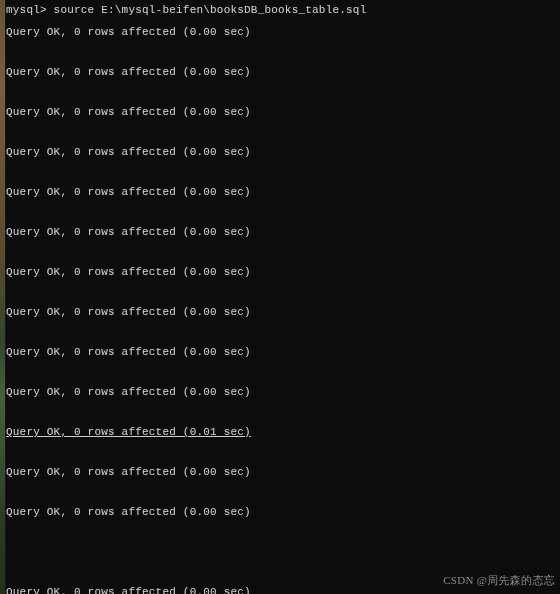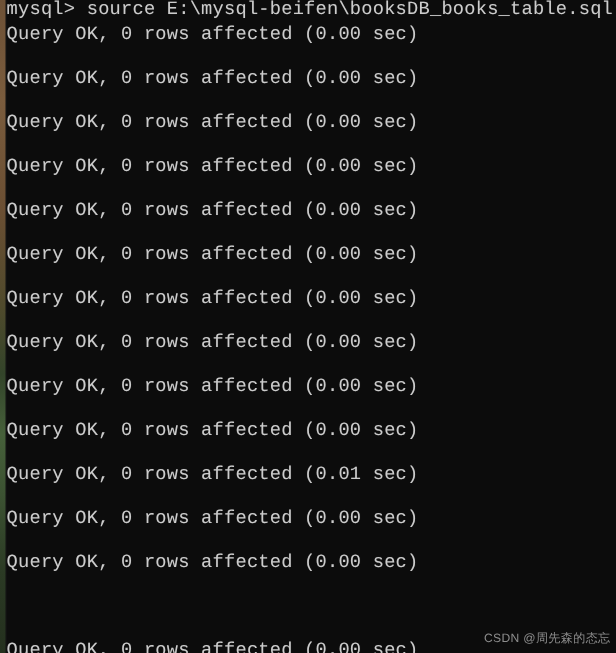--- a/index.html
+++ b/index.html
@@ -62,38 +62,38 @@
     right: 0;
     bottom: 0;
     z-index: 1;
   }
 
   .line {
     position: absolute;
     left: 0;
     white-space: pre;
     color: #cccccc;
-    font-size: 17px;
+    font-size: 11px;
     line-height: 20px;
     letter-spacing: 0.2px;
     text-shadow: 0 0 1px rgba(200,200,200,0.25);
   }
 
   
   .clipped-top {
     color: #cccccc;
   }
 
   #watermark {
     position: absolute;
     right: 5px;
     bottom: 6px;
     color: #8c8c8c;
     font-size: 11px;
-    font-family: Liberation Sans, sans-serif;
+    font-family: Liberation Serif, serif;
     letter-spacing: 0.3px;
     white-space: nowrap;
     z-index: 4;
   }
 </style>
 </head>
 <body>
 
 <div id="terminal">
 
@@ -117,21 +117,21 @@
     <div class="line" style="top:222px;">Query OK, 0 rows affected (0.00 sec)</div>
 
     <div class="line" style="top:262px;">Query OK, 0 rows affected (0.00 sec)</div>
 
     <div class="line" style="top:302px;">Query OK, 0 rows affected (0.00 sec)</div>
 
     <div class="line" style="top:342px;">Query OK, 0 rows affected (0.00 sec)</div>
 
     <div class="line" style="top:382px;">Query OK, 0 rows affected (0.00 sec)</div>
 
-    <div class="line" style="top:422px;">Query OK, 0 rows affected (0.01 sec)</div>
+    <div class="line" style="top:422px;text-decoration:underline;">Query OK, 0 rows affected (0.01 sec)</div>
 
     <div class="line" style="top:462px;">Query OK, 0 rows affected (0.00 sec)</div>
 
     <div class="line" style="top:502px;">Query OK, 0 rows affected (0.00 sec)</div>
 
 
     <div class="line clipped-top" style="top:582px;">Query OK, 0 rows affected (0.00 sec)</div>
 
   </div>
 

